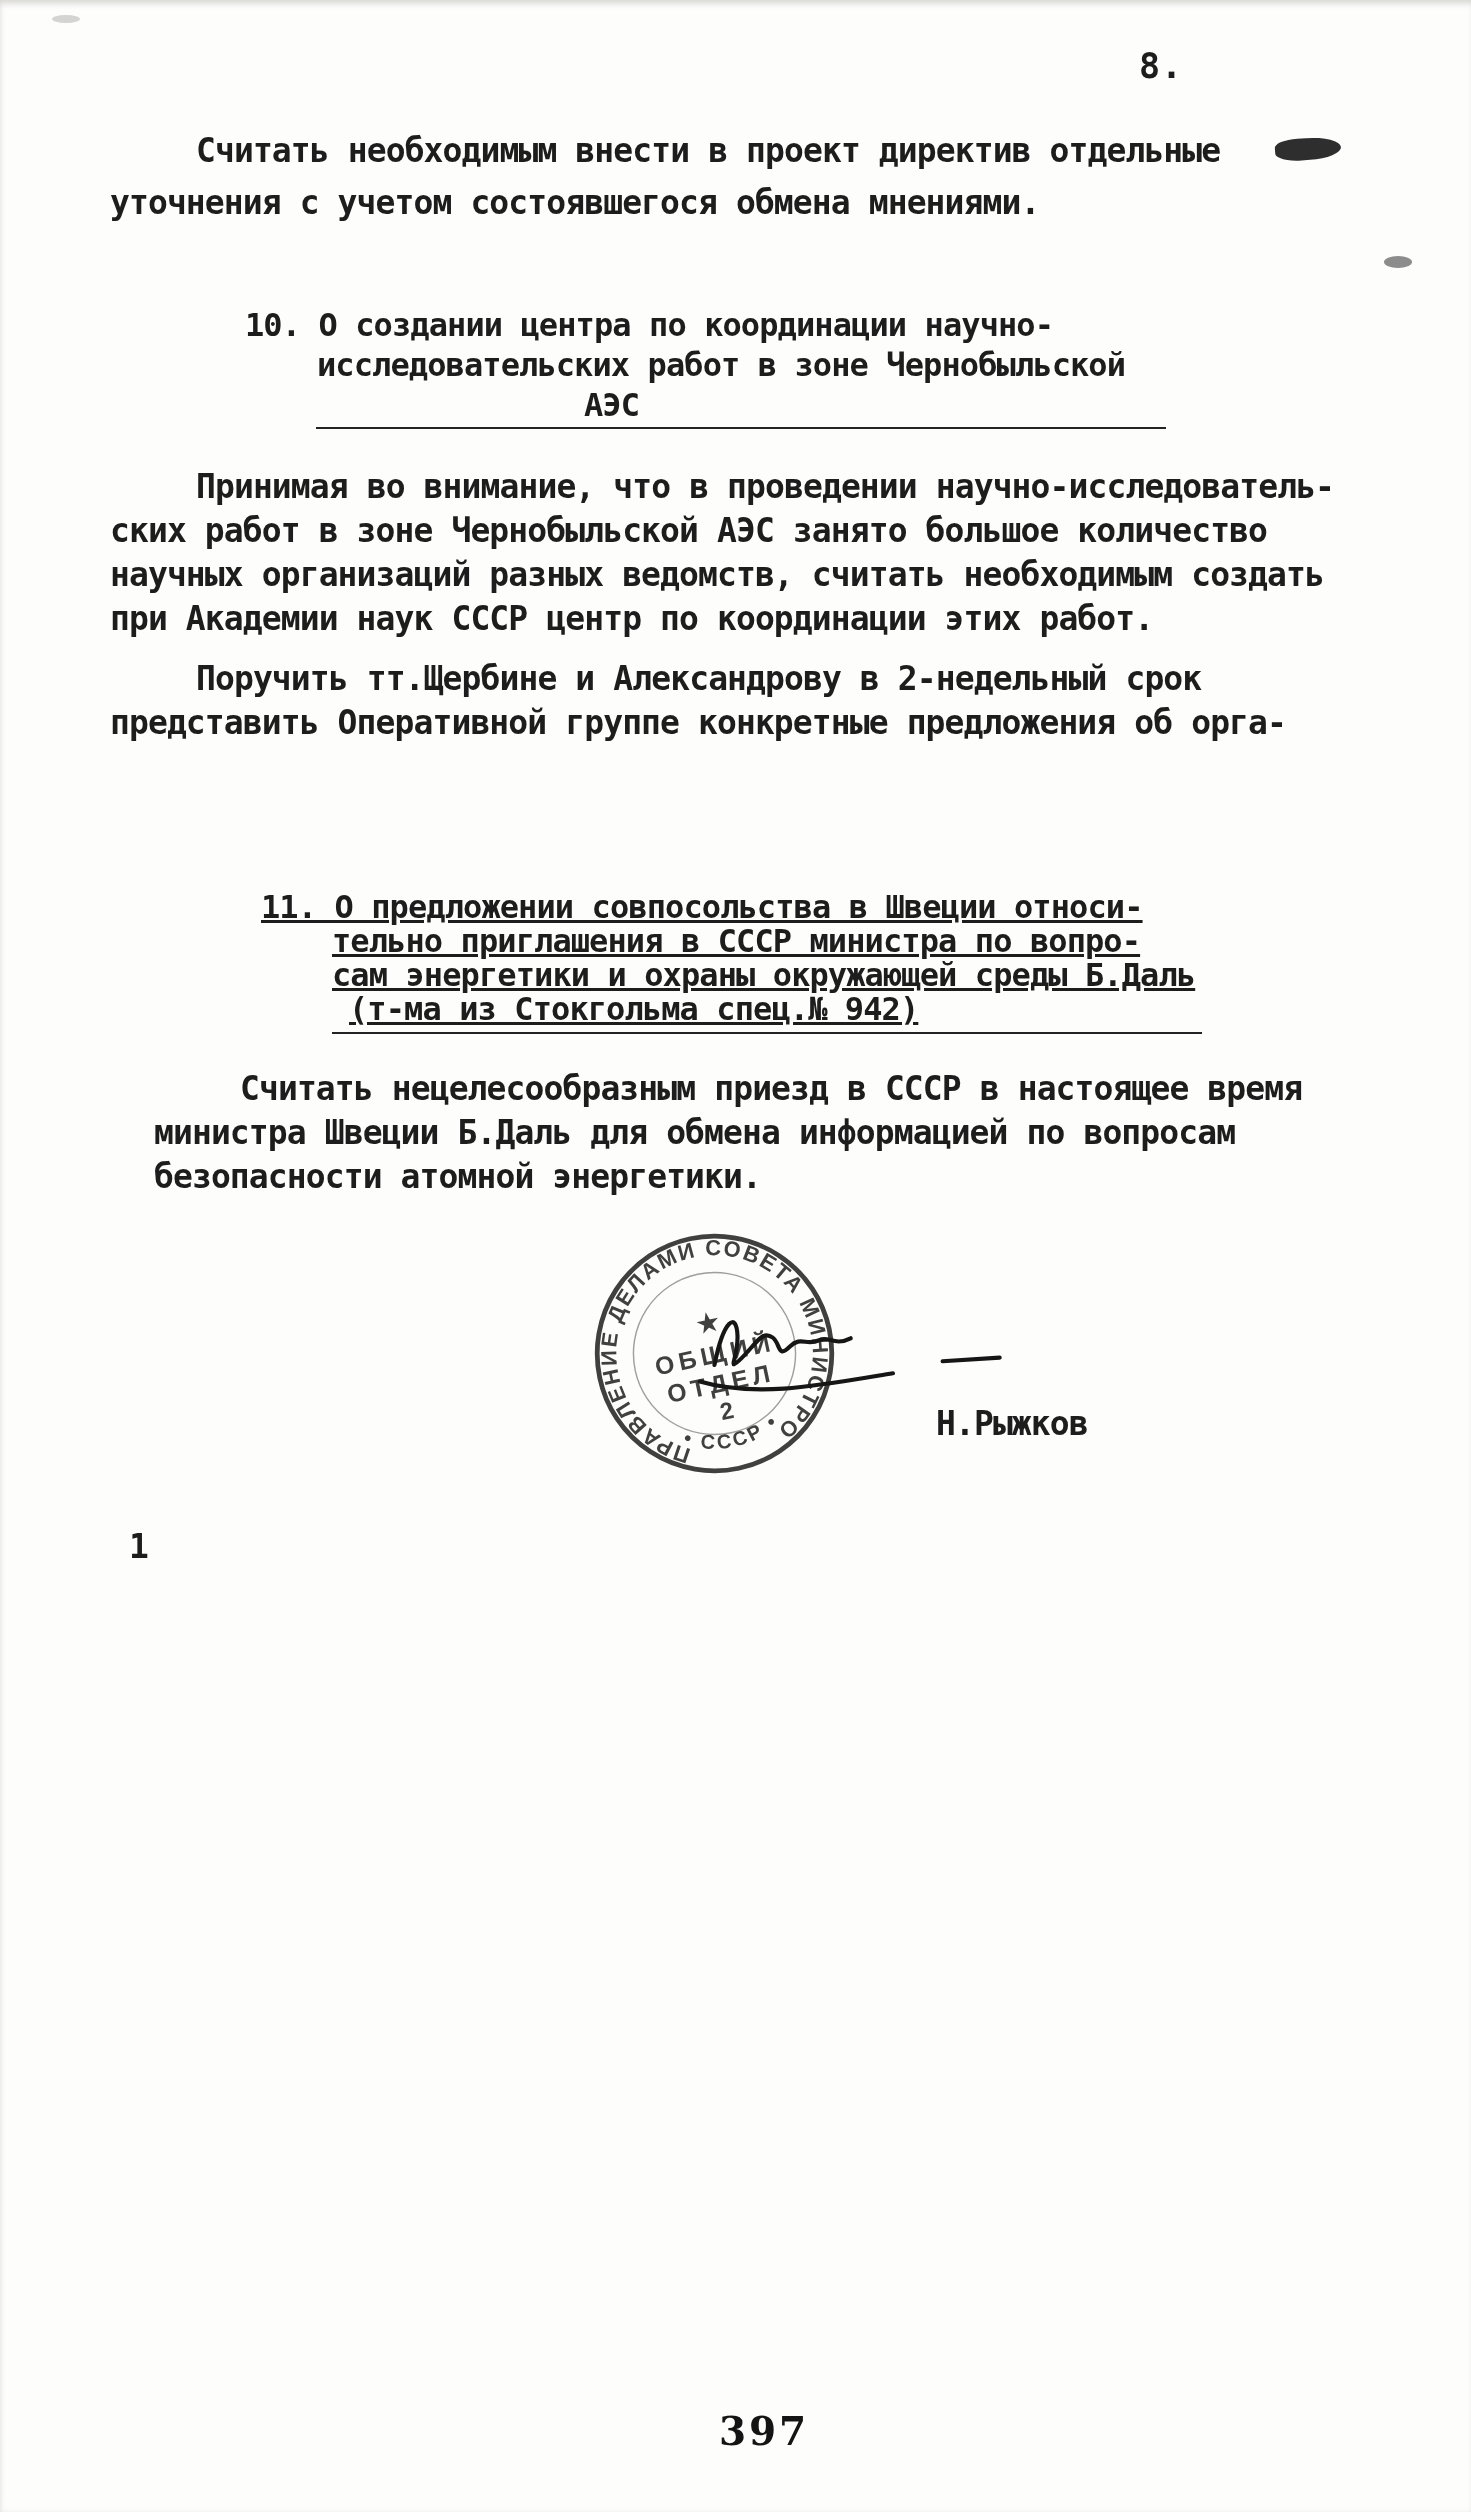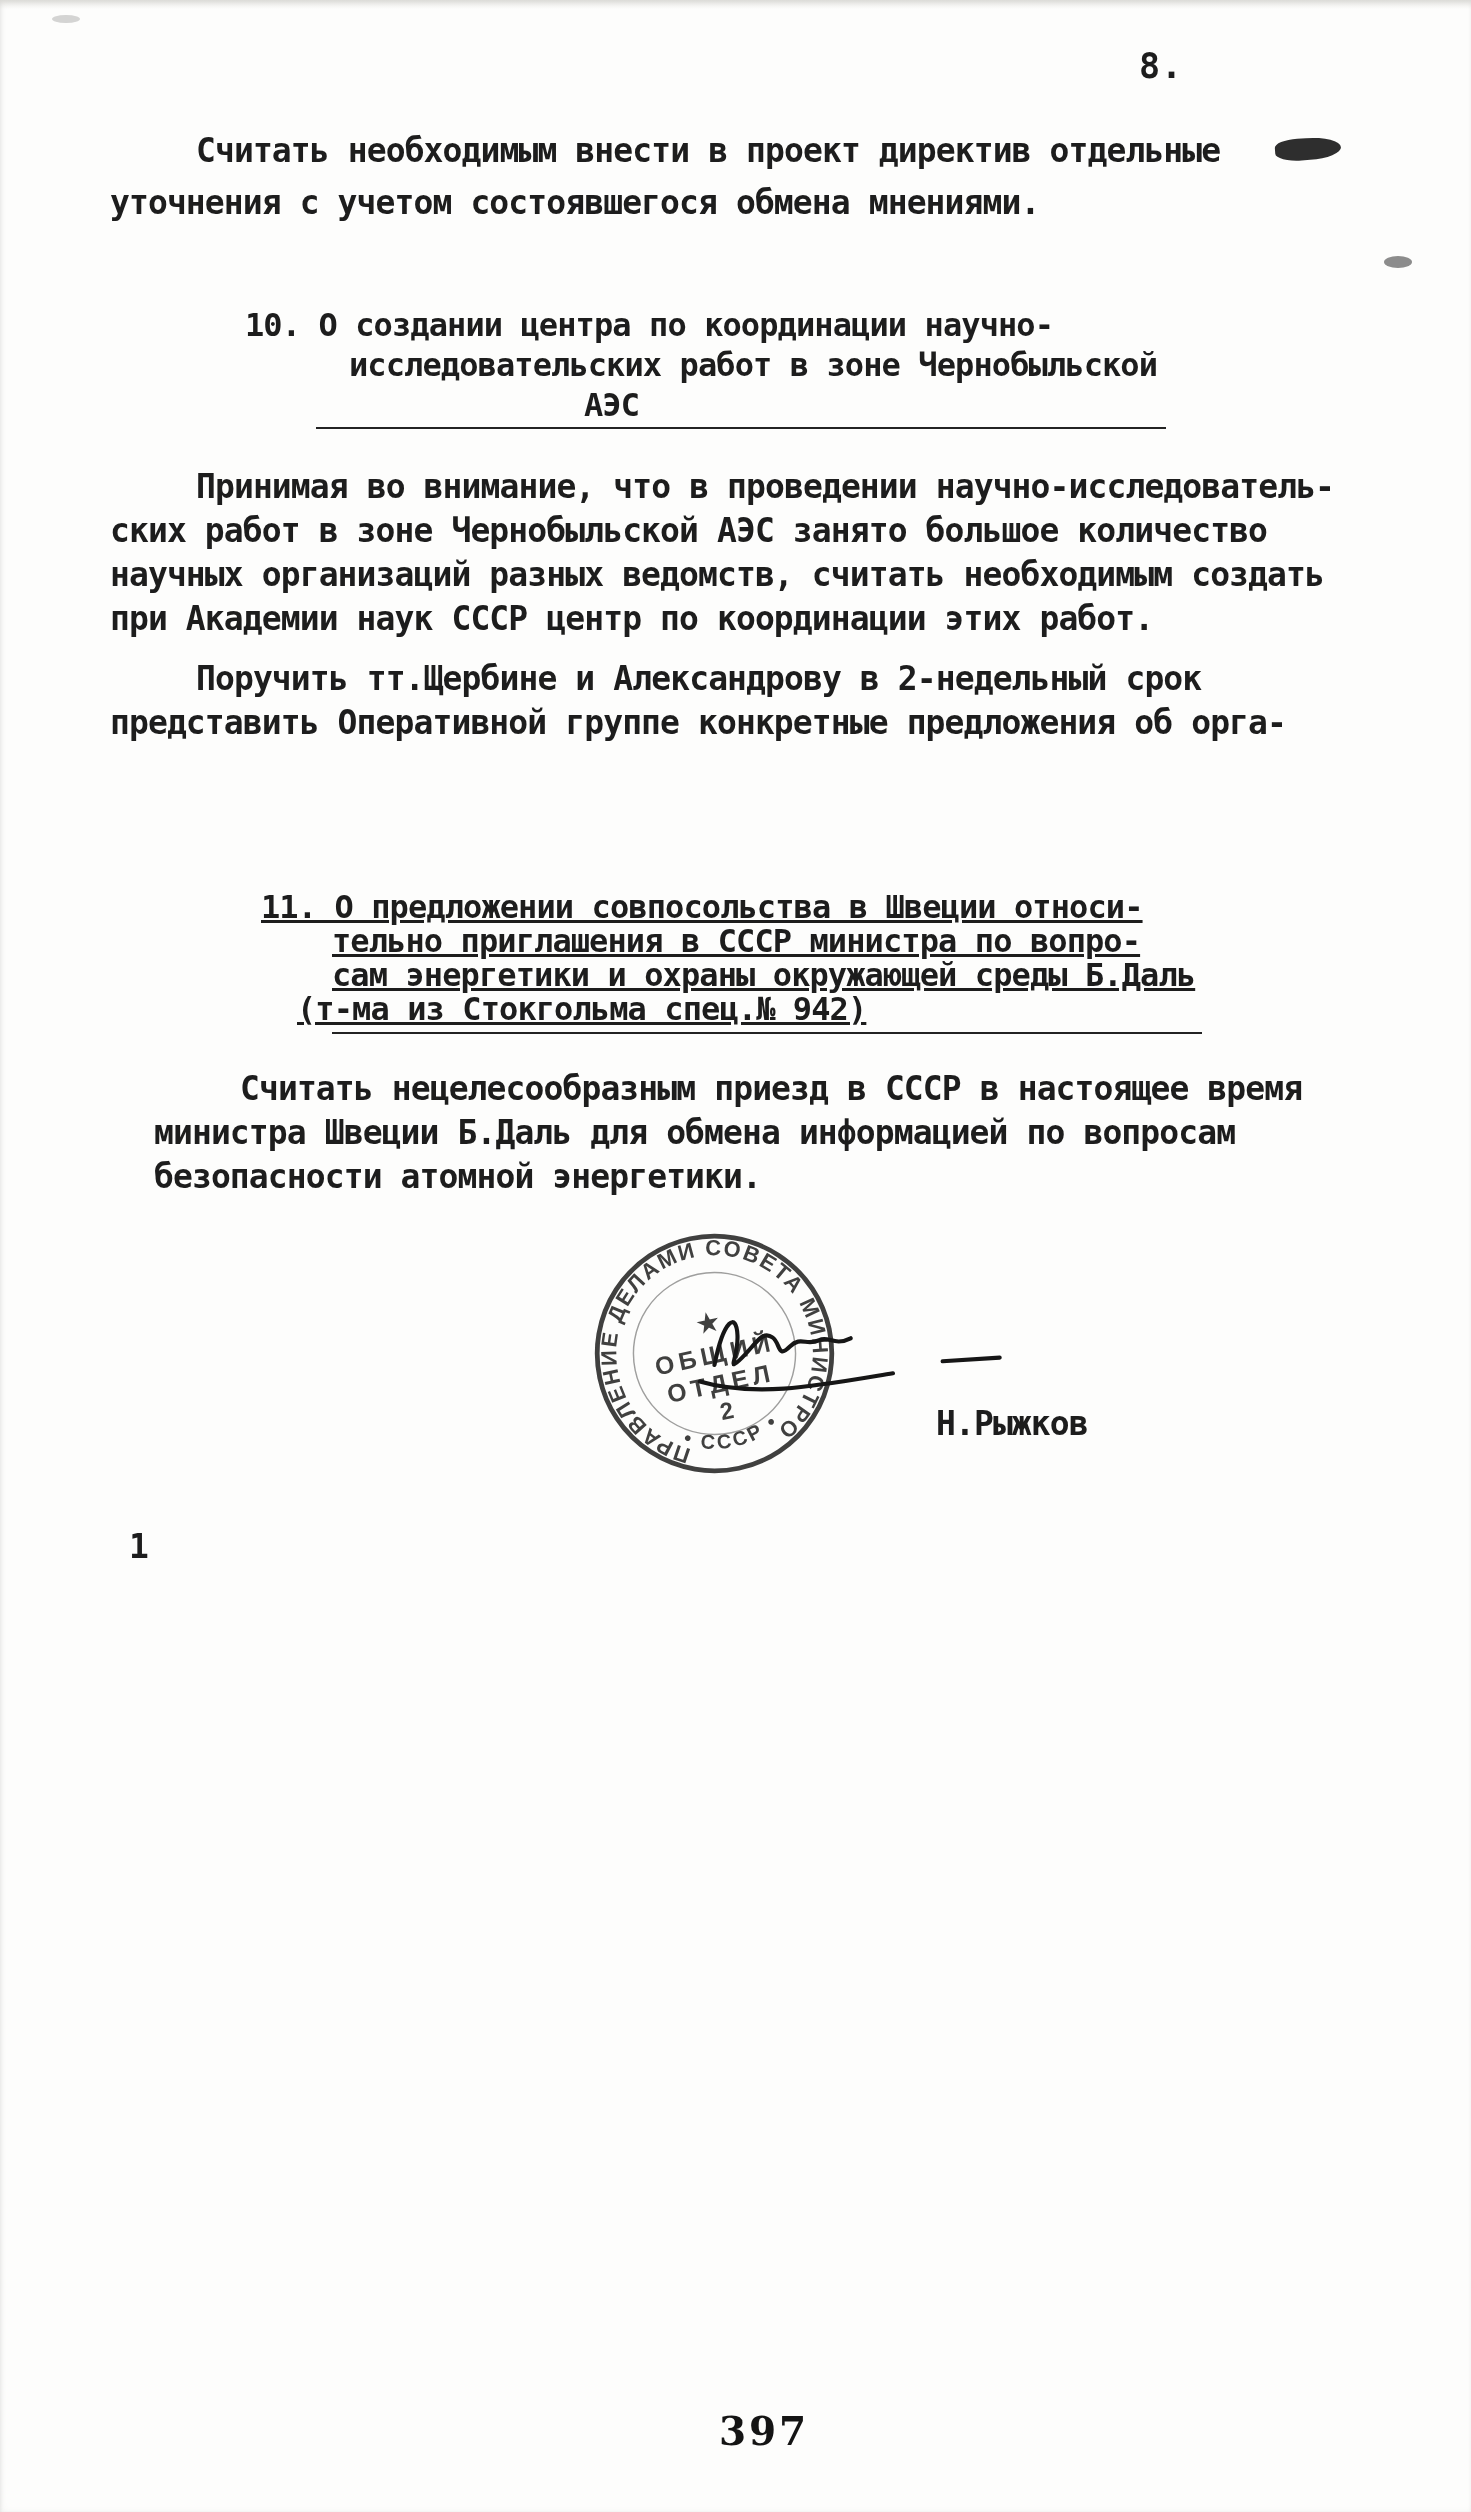--- a/index.html
+++ b/index.html
@@ -22,24 +22,24 @@
     opacity:.65; pointer-events:none;
   }
 
   .pagenum { position:absolute; left:1139px; top:46px; font-size:35px; letter-spacing:0.9px; }
 
   .para { position:absolute; left:110px; width:1279px; font-size:33px; letter-spacing:-0.9px; }
   .line { line-height:var(--lh,44px); white-space:pre; }
   .indent { padding-left:86px; }
 
   .heading { position:absolute; font-size:32px; letter-spacing:-0.9px; }
-  .ml78  { margin-left:104px; }
+  .ml78  { margin-left:72px; }
   .ml368 { margin-left:339px; }
   .ml77  { margin-left:71px; }
-  .ml96  { margin-left:36px; }
+  .ml96  { margin-left:88px; }
 
   .rule { position:absolute; border-top:2.8px solid #232323; height:0; }
 
   .stamp { position:absolute; left:581px; top:1220px; transform:rotate(-12deg); opacity:.88; }
   .stamp circle { stroke:#262626; }
   .stamp text { font-family:"Liberation Sans", sans-serif; font-weight:700; fill:#262626; }
   .stamp .ring   { font-size:23px; letter-spacing:2px; }
   .stamp .ring-b { font-size:21px; letter-spacing:3px; }
   .stamp .center-line { font-size:26px; letter-spacing:5px; text-anchor:middle; }
   .stamp .num  { font-size:25px; letter-spacing:0; }

